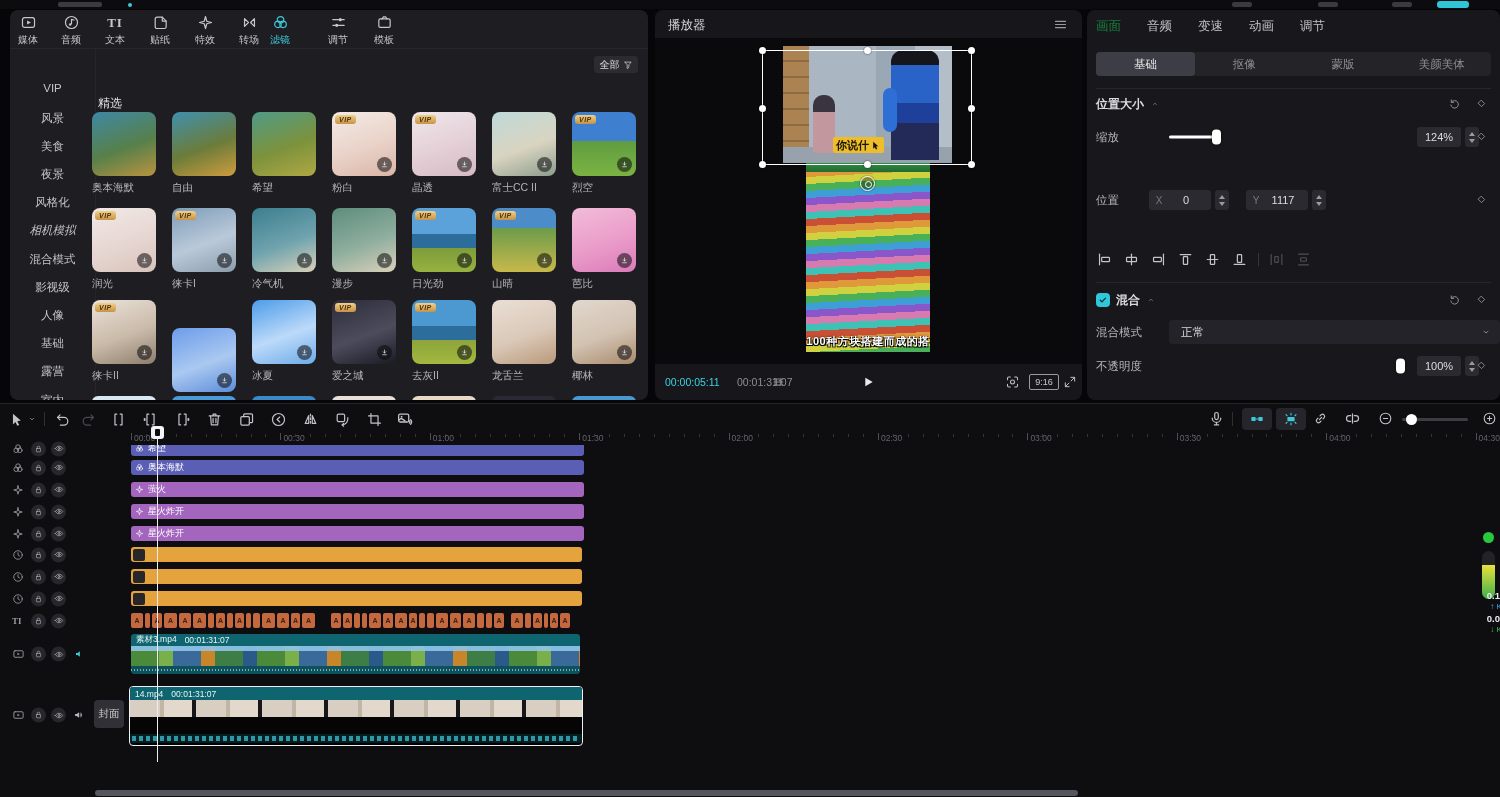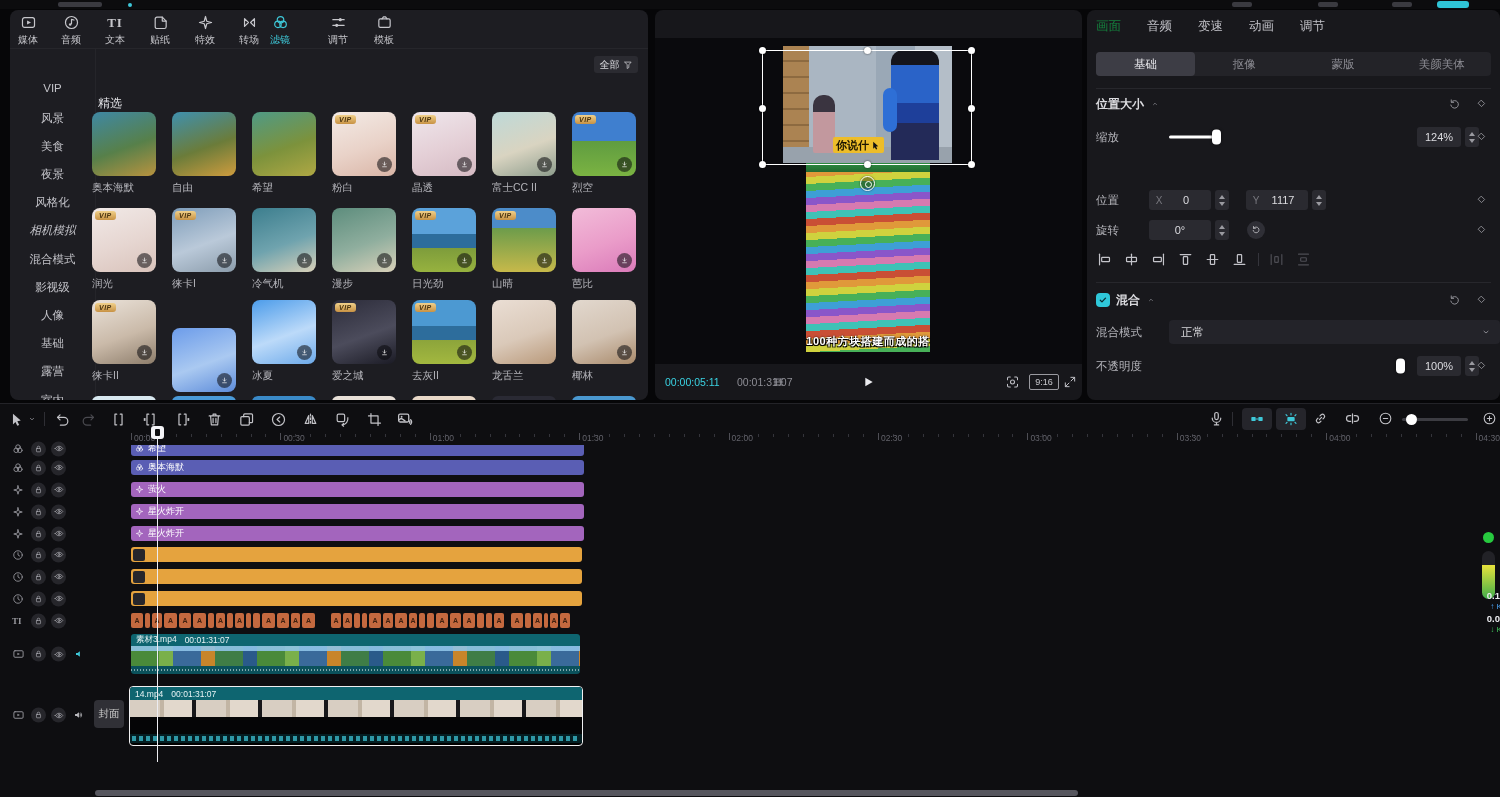--- a/index.html
+++ b/index.html
@@ -477,20 +477,28 @@
         <div class="sliver" style="left: 162px; background: rgb(74, 154, 216);"></div>
         <div class="sliver" style="left: 242px; background: rgb(58, 138, 200);"></div>
         <div class="sliver" style="left: 322px; background: rgb(232, 224, 216);"></div>
         <div class="sliver" style="left: 402px; background: rgb(232, 216, 200);"></div>
         <div class="sliver" style="left: 482px; background: rgb(42, 42, 52);"></div>
         <div class="sliver" style="left: 562px; background: rgb(74, 152, 208);"></div>
       </div>
   </div>
 
   <div id="player-panel" class="panel">
+    <div class="pp-head">
+      <span class="pp-title">播放器</span>
+      <span class="icn" style="position:absolute;right:14px;top:7px;color:#9a9aa0;cursor:pointer">
+          <svg viewBox="0 0 24 24" width="15" height="15" fill="none" stroke="currentColor" stroke-width="1.7" stroke-linecap="round" stroke-linejoin="round">
+            <path d="M4 7h16M4 12h16M4 17h16"></path>
+          </svg>
+        </span>
+    </div>
     <div class="pp-canvas">
       <div class="vtop">
         <div class="shelf"></div>
         <div class="floor"></div>
         <div class="fig-pink"></div>
         <div class="fig-blue"></div>
       </div>
       <div class="blocks"></div>
       <div class="caption">100种方块搭建而成的搭</div>
       <div class="selbox">
@@ -617,41 +625,20 @@
           <i></i>
           <b></b>
         </div>
       <span class="icn dia" style="left:380px">
           <svg viewBox="0 0 24 24" width="11" height="11" fill="none" stroke="currentColor" stroke-width="1.7" stroke-linecap="round" stroke-linejoin="round">
             <rect x="7.2" y="7.2" width="9.6" height="9.6" transform="rotate(45 12 12)"></rect>
           </svg>
         </span>
     </div>
 
-    <div class="prow" style="top:210px">
-      <span class="plab">旋转</span>
-      <div class="xybox" style="left:53px">
-        <span class="val" style="padding-right:0">0°</span>
-      </div>
-      <div class="stepper" style="left:119px">
-          <i></i>
-          <b></b>
-        </div>
-      <span class="icn" style="left:151px;top:1px;width:18px;height:18px;border-radius:50%;background:#2f2f36;color:#d8d8dc;cursor:pointer">
-          <svg viewBox="0 0 24 24" width="10" height="10" fill="none" stroke="currentColor" stroke-width="1.7" stroke-linecap="round" stroke-linejoin="round">
-            <path d="M6.5 7.5a7 7 0 1 1-1.3 5.5"></path>
-            <path d="M6 3.5V8h4.5"></path>
-          </svg>
-        </span>
-      <span class="icn dia" style="left:380px">
-          <svg viewBox="0 0 24 24" width="11" height="11" fill="none" stroke="currentColor" stroke-width="1.7" stroke-linecap="round" stroke-linejoin="round">
-            <rect x="7.2" y="7.2" width="9.6" height="9.6" transform="rotate(45 12 12)"></rect>
-          </svg>
-        </span>
-    </div>
 
     <div class="prow" style="top:240px">
       <span class="icn aln" style="left:0">
           <svg viewBox="0 0 24 24" width="17" height="17" fill="none" stroke="currentColor" stroke-width="1.7" stroke-linecap="round" stroke-linejoin="round">
             <path d="M5 4.5v15"></path>
             <rect x="8" y="9" width="11" height="6" rx="1"></rect>
           </svg>
         </span>
       <span class="icn aln" style="left:27px">
           <svg viewBox="0 0 24 24" width="17" height="17" fill="none" stroke="currentColor" stroke-width="1.7" stroke-linecap="round" stroke-linejoin="round">

